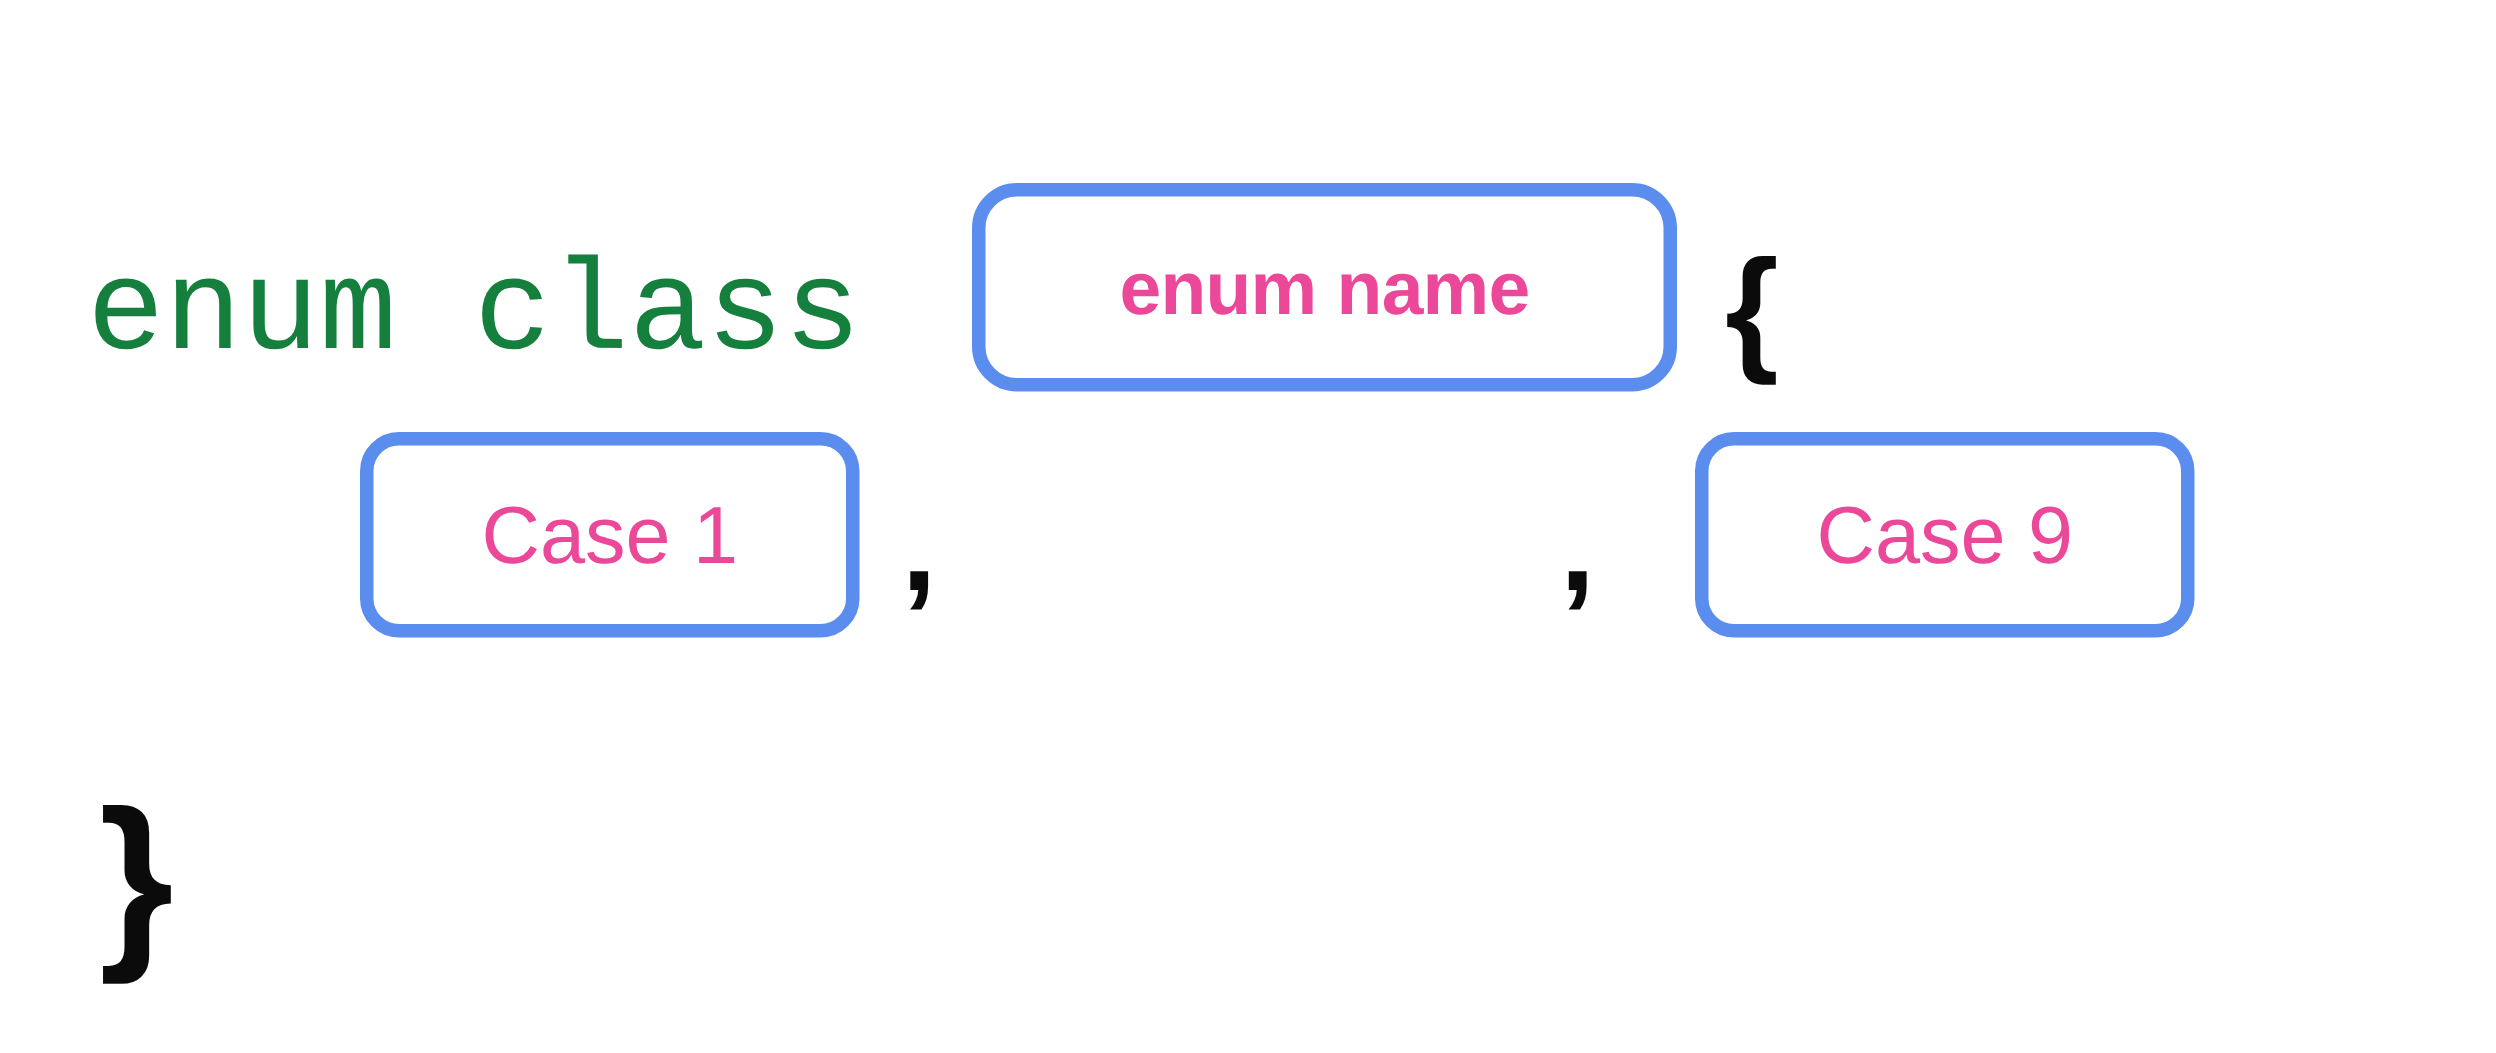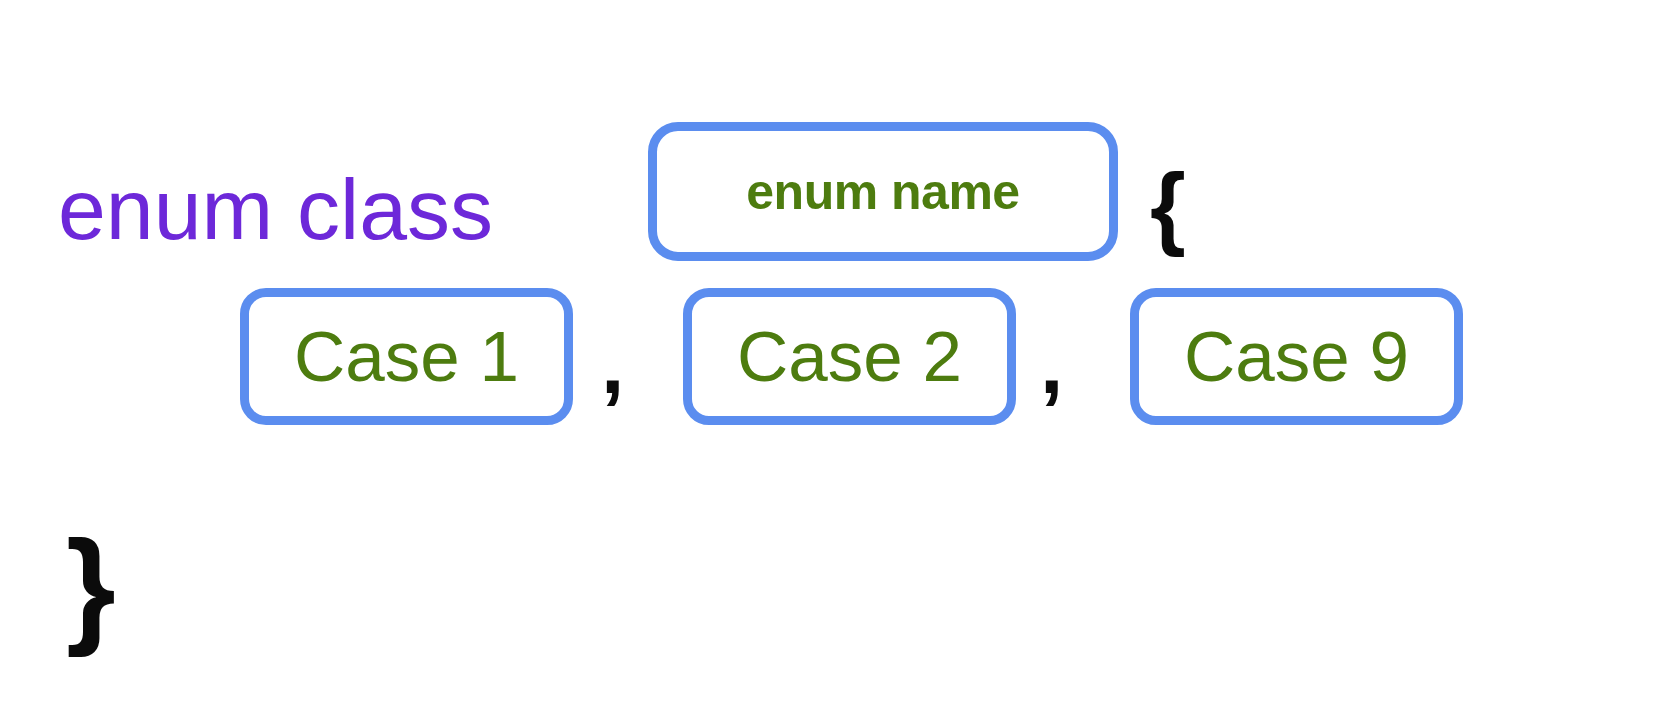--- a/index.html
+++ b/index.html
@@ -17,23 +17,23 @@
     position: relative;
     width: 1664px;
     height: 702px;
     background: #ffffff;
     overflow: hidden;
   }
 
   
   .code-mono {
     position: absolute;
-    font-family: Liberation Sans, sans-serif;
+    font-family: Liberation Mono, monospace;
     font-weight: 400;
-    color: #6d28d9;
+    color: #15803d;
     white-space: pre;
     line-height: 1;
     letter-spacing: 0px;
   }
 
   
   .punct {
     position: absolute;
     font-family: "Liberation Sans", sans-serif;
     font-weight: 700;
@@ -51,21 +51,21 @@
     border-color: #5b8def;
     display: flex;
     align-items: center;
     justify-content: center;
     color: #0b0b0b;
   }
   .slot-label {
     display: block;
     white-space: nowrap;
     line-height: 1;
-    color: #4d7c0f;
+    color: #ec4899;
   }
 
   
   .slot--name {
     border-width: 9px;
     border-radius: 30px;
   }
   .slot--name .slot-label {
     font-family: "Liberation Sans", sans-serif;
     font-weight: 700;
@@ -74,21 +74,21 @@
   }
 
   
   .slot--case {
     border-width: 9px;
     border-radius: 26px;
   }
   .slot--case .slot-label {
     font-family: "Liberation Sans", sans-serif;
     font-weight: 400;
-    font-size: 71px;
+    font-size: 54px;
     letter-spacing: 0px;
   }
 
   
   #kw-enum-class { left: 58px;  top: 166px; font-size: 86px; }
 
   #slot-enum-name { left: 648px; top: 122px; width: 470px;  height: 139px; }
 
   #brace-open   { left: 1150px; top: 160px; font-size: 92px; }
   #brace-close  { left: 66px;   top: 522px; font-size: 128px; }
@@ -112,23 +112,20 @@
   </div>
 
   <div class="punct" id="brace-open">{</div>
 
   <div class="slot slot--case" id="slot-case-1" style="border-color: rgb(91, 141, 239);">
     <span class="slot-label">Case 1</span>
   </div>
 
   <div class="punct" id="comma-1">,</div>
 
-  <div class="slot slot--case" id="slot-case-2" style="border-color: rgb(91, 141, 239);">
-    <span class="slot-label">Case 2</span>
-  </div>
 
   <div class="punct" id="comma-2">,</div>
 
   <div class="slot slot--case" id="slot-case-3" style="border-color: rgb(91, 141, 239);">
     <span class="slot-label">Case 9</span>
   </div>
 
   <div class="punct" id="brace-close">}</div>
 
 </div>

